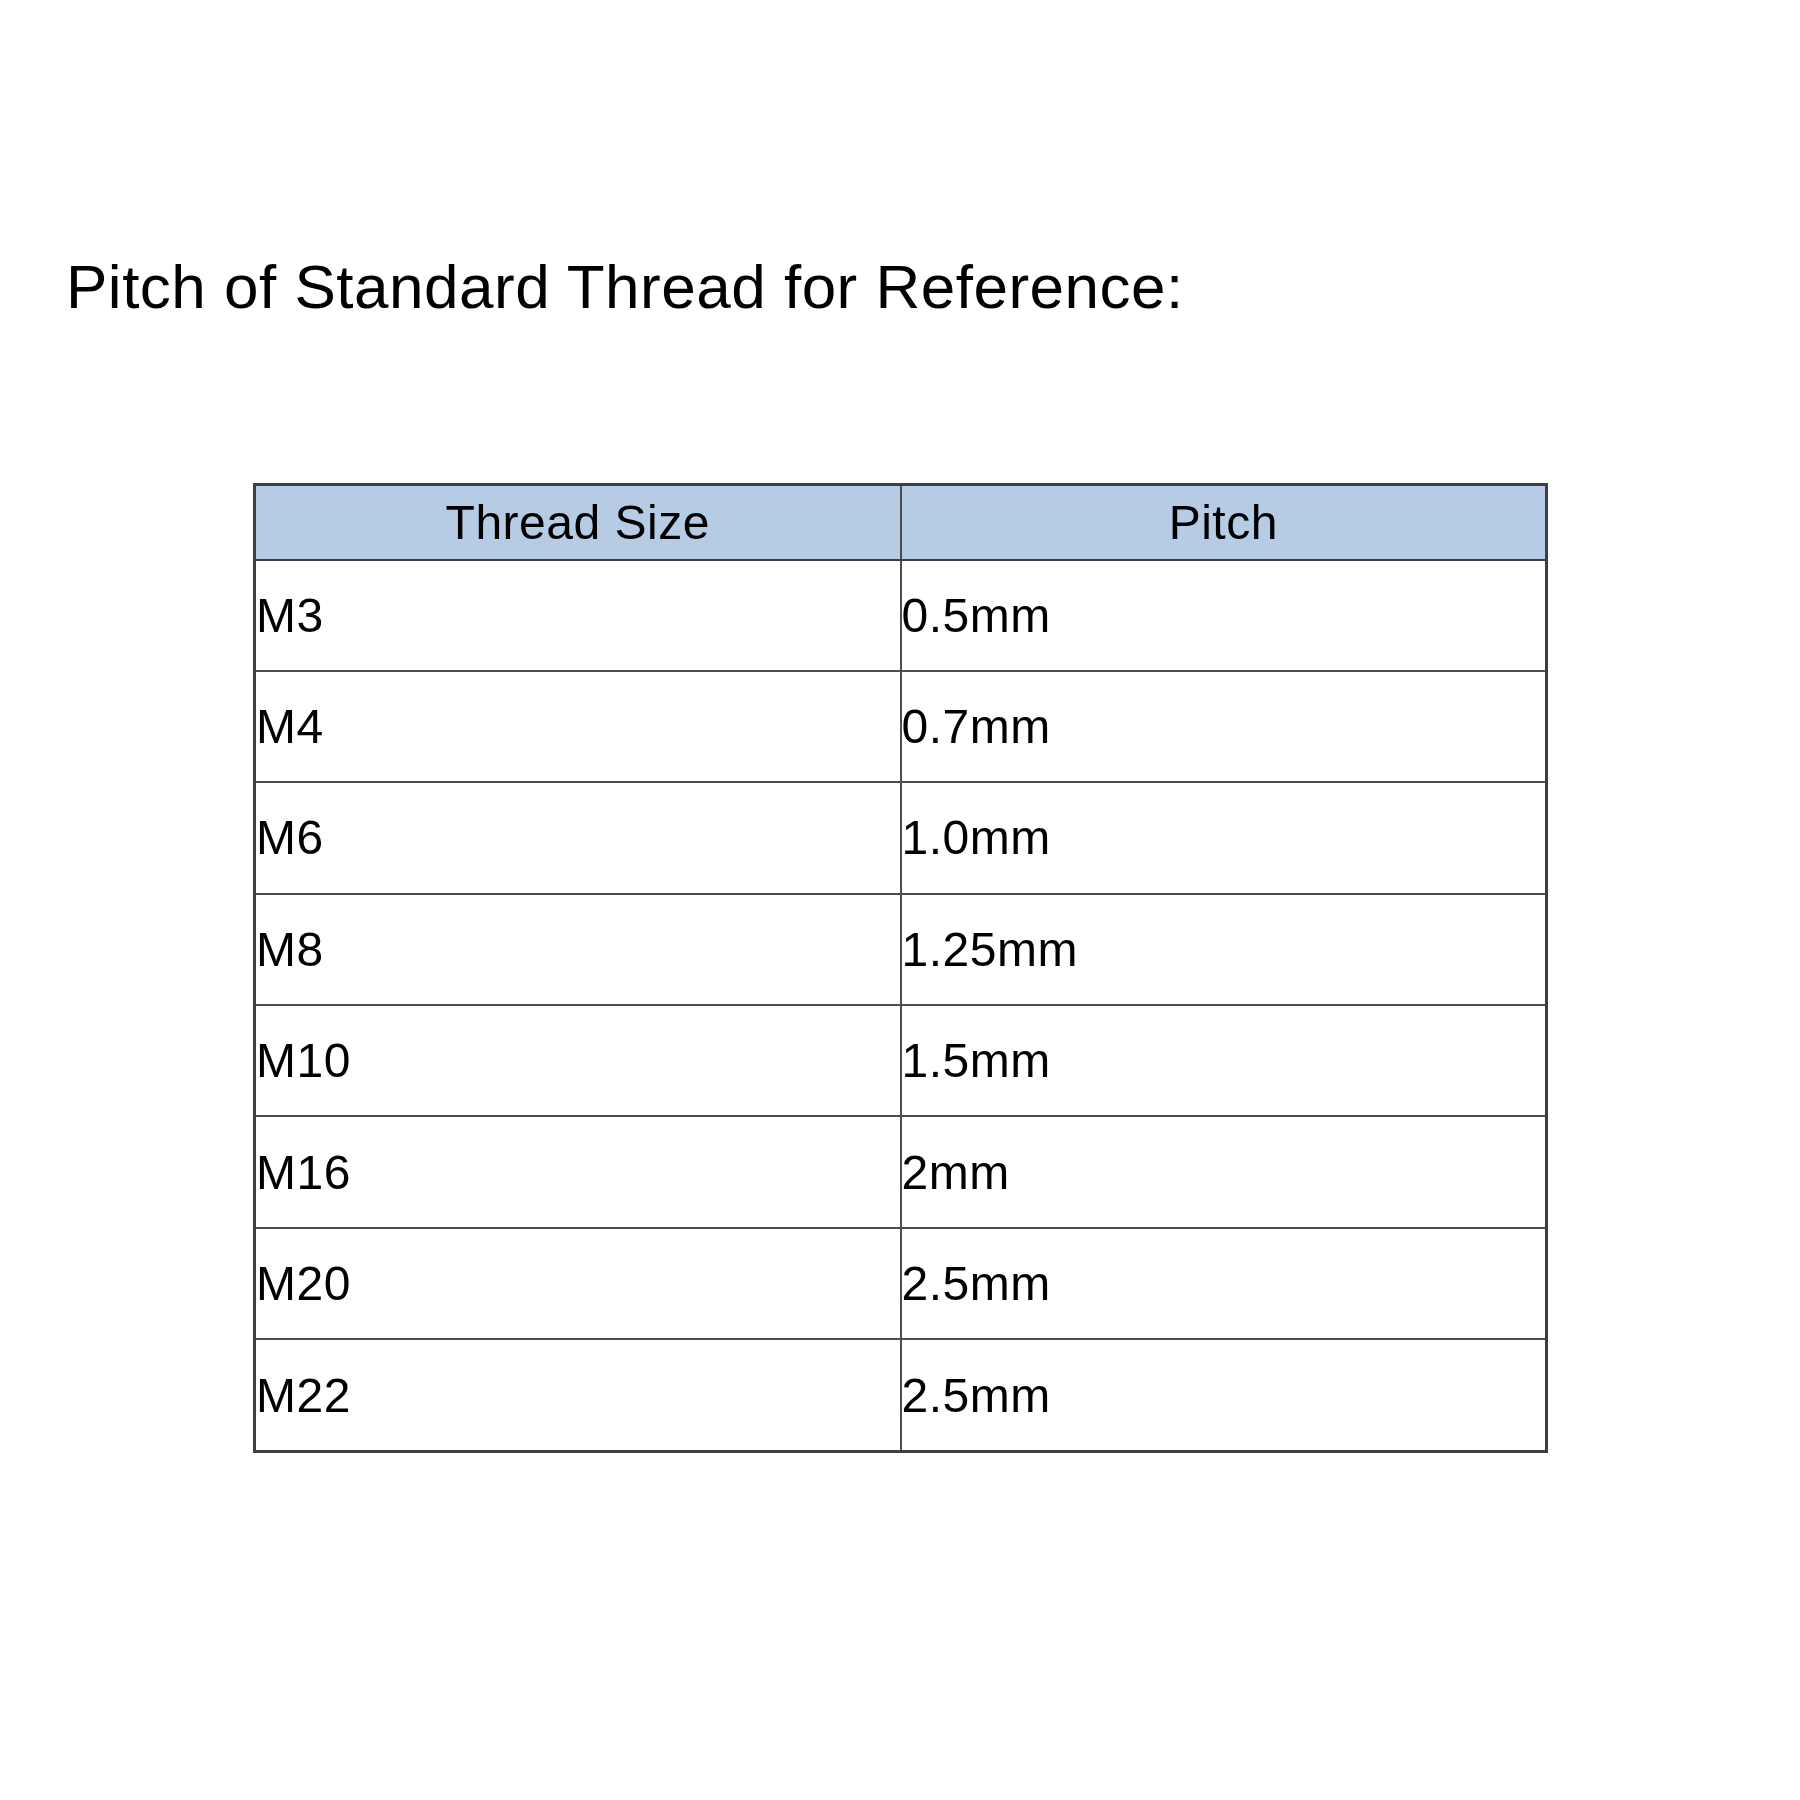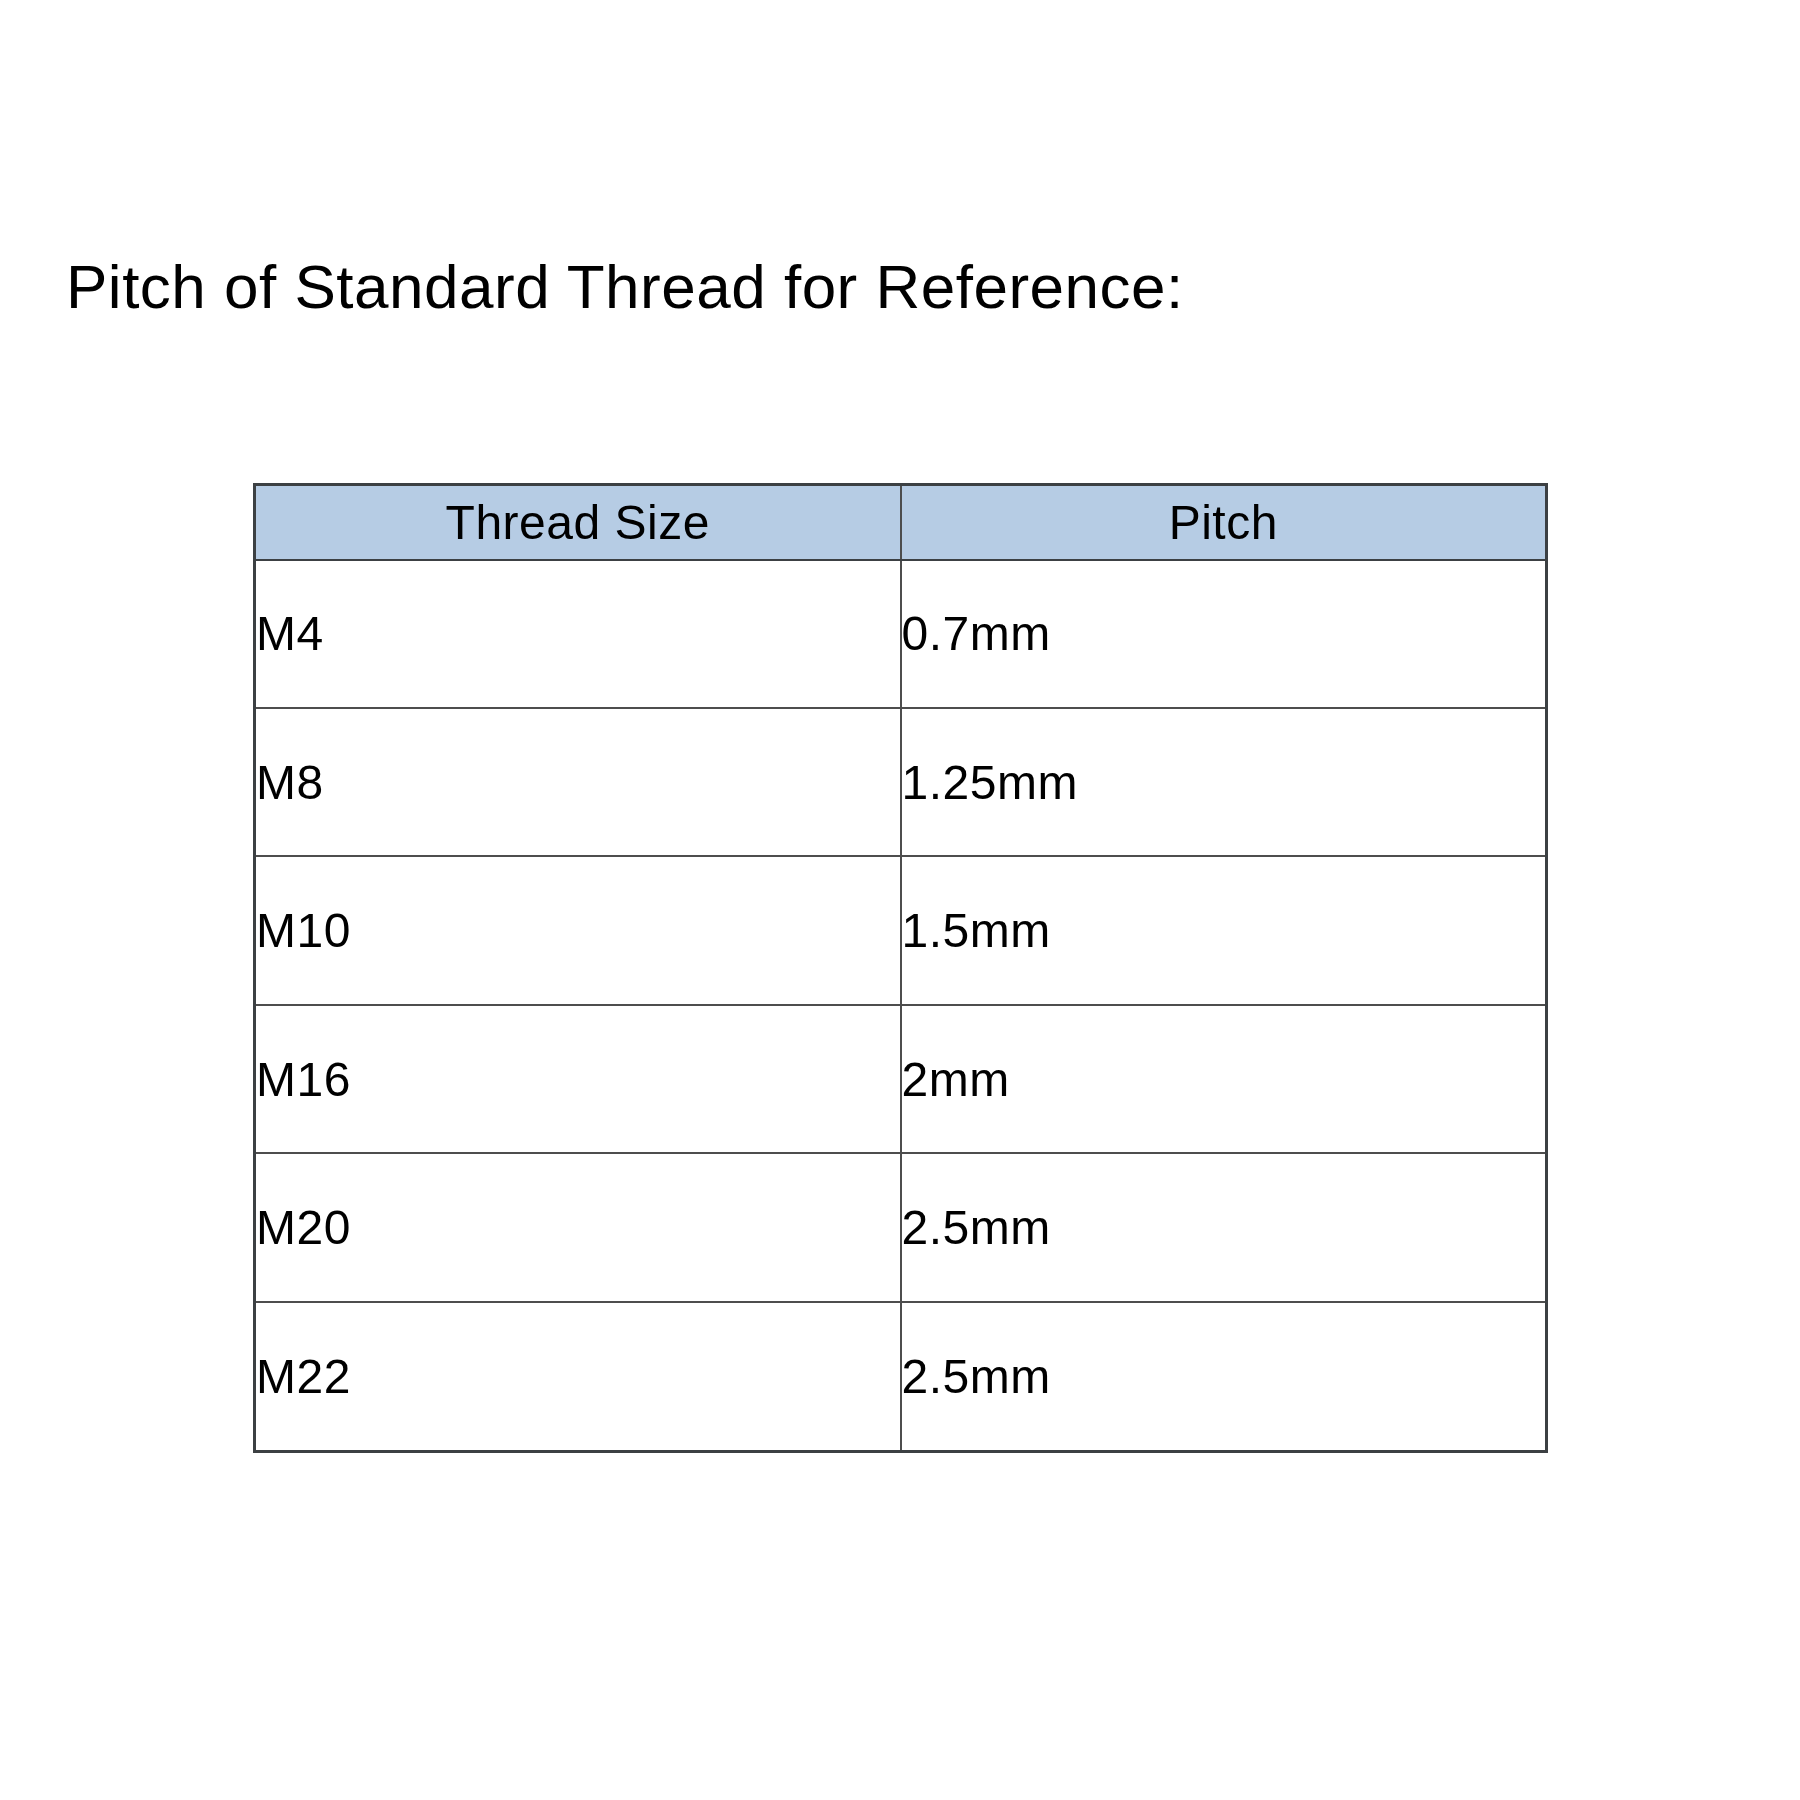--- a/index.html
+++ b/index.html
@@ -79,22 +79,30 @@
         <col>
       </colgroup>
     <thead>
       <tr>
         <th>Thread Size</th>
         <th>Pitch</th>
       </tr>
     </thead>
     <tbody>
       <tr>
+        <td>M3</td>
+        <td>0.5mm</td>
+      </tr>
+      <tr>
         <td>M4</td>
         <td>0.7mm</td>
+      </tr>
+      <tr>
+        <td>M6</td>
+        <td>1.0mm</td>
       </tr>
       <tr>
         <td>M8</td>
         <td>1.25mm</td>
       </tr>
       <tr>
         <td>M10</td>
         <td>1.5mm</td>
       </tr>
       <tr>

